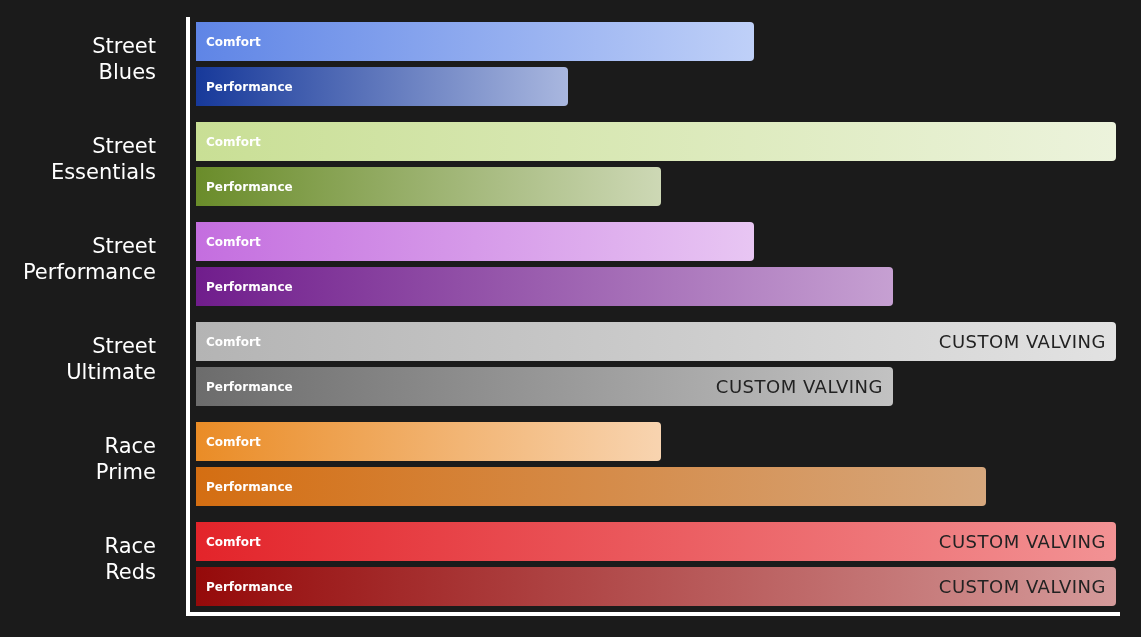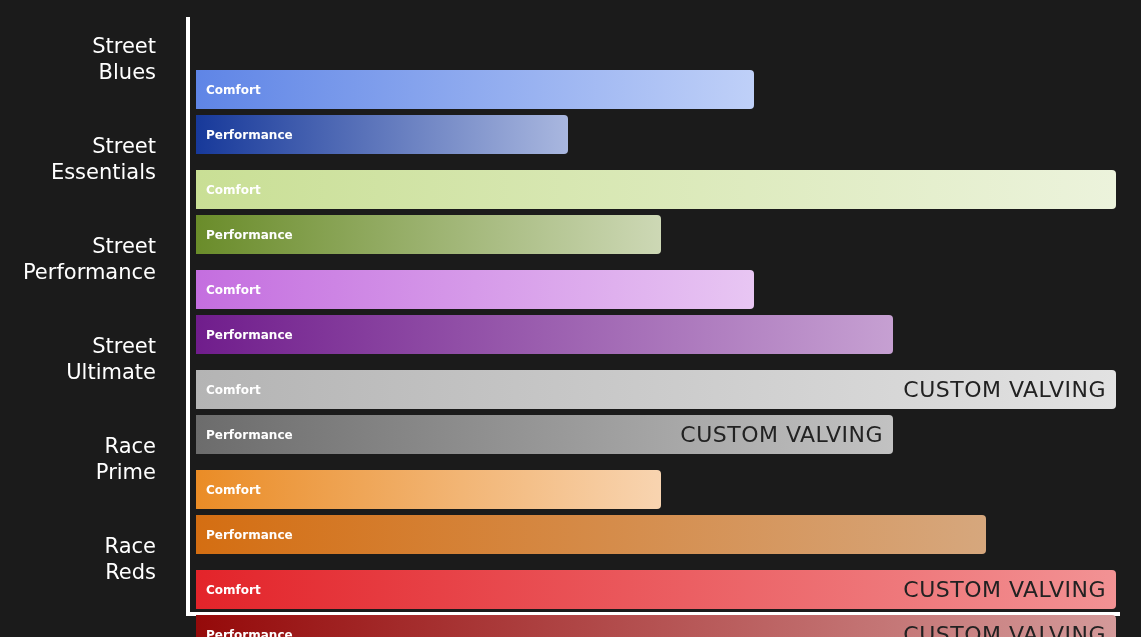--- a/index.html
+++ b/index.html
@@ -1,22 +1,22 @@
 <!DOCTYPE html>
 <html><head>
 <meta charset="utf-8">
 <style>
   html,body{margin:0;padding:0;}
   body{width:1141px;height:637px;background:#1b1b1b;position:relative;overflow:hidden;font-family:"DejaVu Sans","Liberation Sans",sans-serif;}
   .axis-y{position:absolute;left:186px;top:17px;width:4px;height:599px;background:#ffffff;}
   .axis-x{position:absolute;left:186px;top:612px;width:934px;height:4px;background:#ffffff;}
   .group-label{position:absolute;right:985px;text-align:right;color:#ffffff;font-size:21px;line-height:26px;width:180px;}
-  .bar{position:absolute;left:196px;height:39px;border-radius:0 4px 4px 0;display:flex;align-items:center;justify-content:space-between;box-sizing:border-box;padding:0 10px 0 10px;margin-top:48px;}
+  .bar{position:absolute;left:196px;height:39px;border-radius:0 4px 4px 0;display:flex;align-items:center;justify-content:space-between;box-sizing:border-box;padding:0 10px 0 10px;}
   .bar-label{color:#ffffff;font-size:12px;font-weight:bold;}
-  .bar-note{color:#222222;font-size:22px;letter-spacing:0.5px;}
+  .bar-note{color:#222222;font-size:18px;letter-spacing:0.5px;}
 </style>
 </head>
 <body>
 
 <div class="axis-y"></div>
 <div class="axis-x"></div>
 
 <div id="labels">
     <div class="group-label" style="top: 33px;">
       <div>Street</div>

